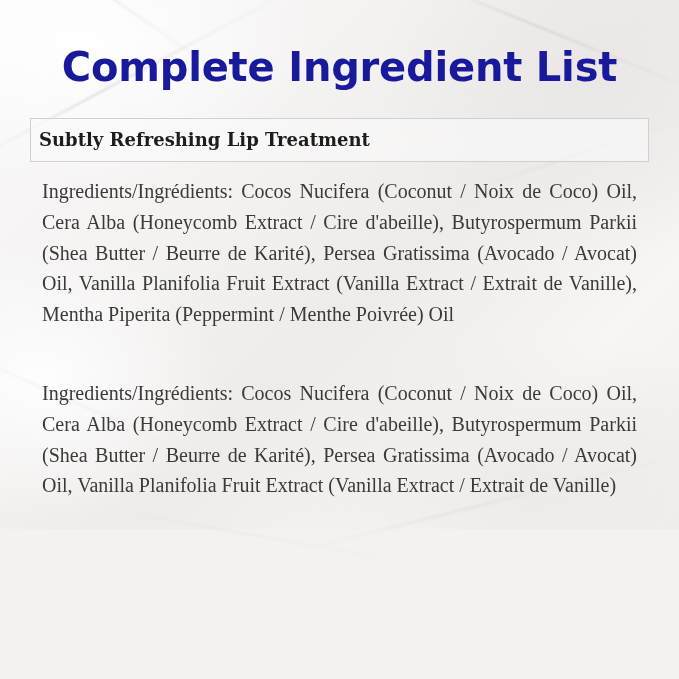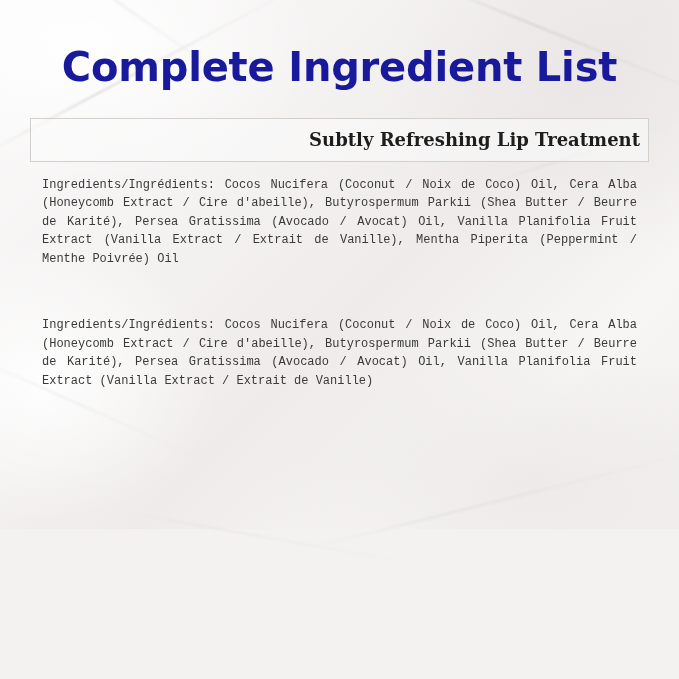--- a/index.html
+++ b/index.html
@@ -53,39 +53,39 @@
     text-align: center;
     margin: 0 0 28px 0;
     font-family: "DejaVu Sans", sans-serif;
   }
   .section {
     margin-bottom: 6px;
   }
   .section-header {
     border: 1px solid #d2cfcd;
     background: rgba(252,251,251,0.55);
-    text-align: right;
+    text-align: left;
     padding: 10px 8px 11px 8px;
     box-sizing: border-box;
   }
   .section-header-text {
     color: #1d1d1b;
     font-family: "DejaVu Serif", serif;
     font-weight: bold;
     font-size: 18px;
   }
   .ingredients {
     color: #3a3a38;
-    font-size: 12px;
+    font-size: 20px;
     line-height: 1.54;
     text-align: justify;
     text-justify: inter-word;
     padding: 14px 12px 0 12px;
     box-sizing: border-box;
-    font-family: Liberation Mono, monospace;
+    font-family: Liberation Serif, serif;
   }
   .gap { height: 28px; }
 </style>
 </head>
 <body>
 
 <div class="page">
   <div class="vein v1"></div>
   <div class="vein v2"></div>
   <div class="vein v3"></div>

